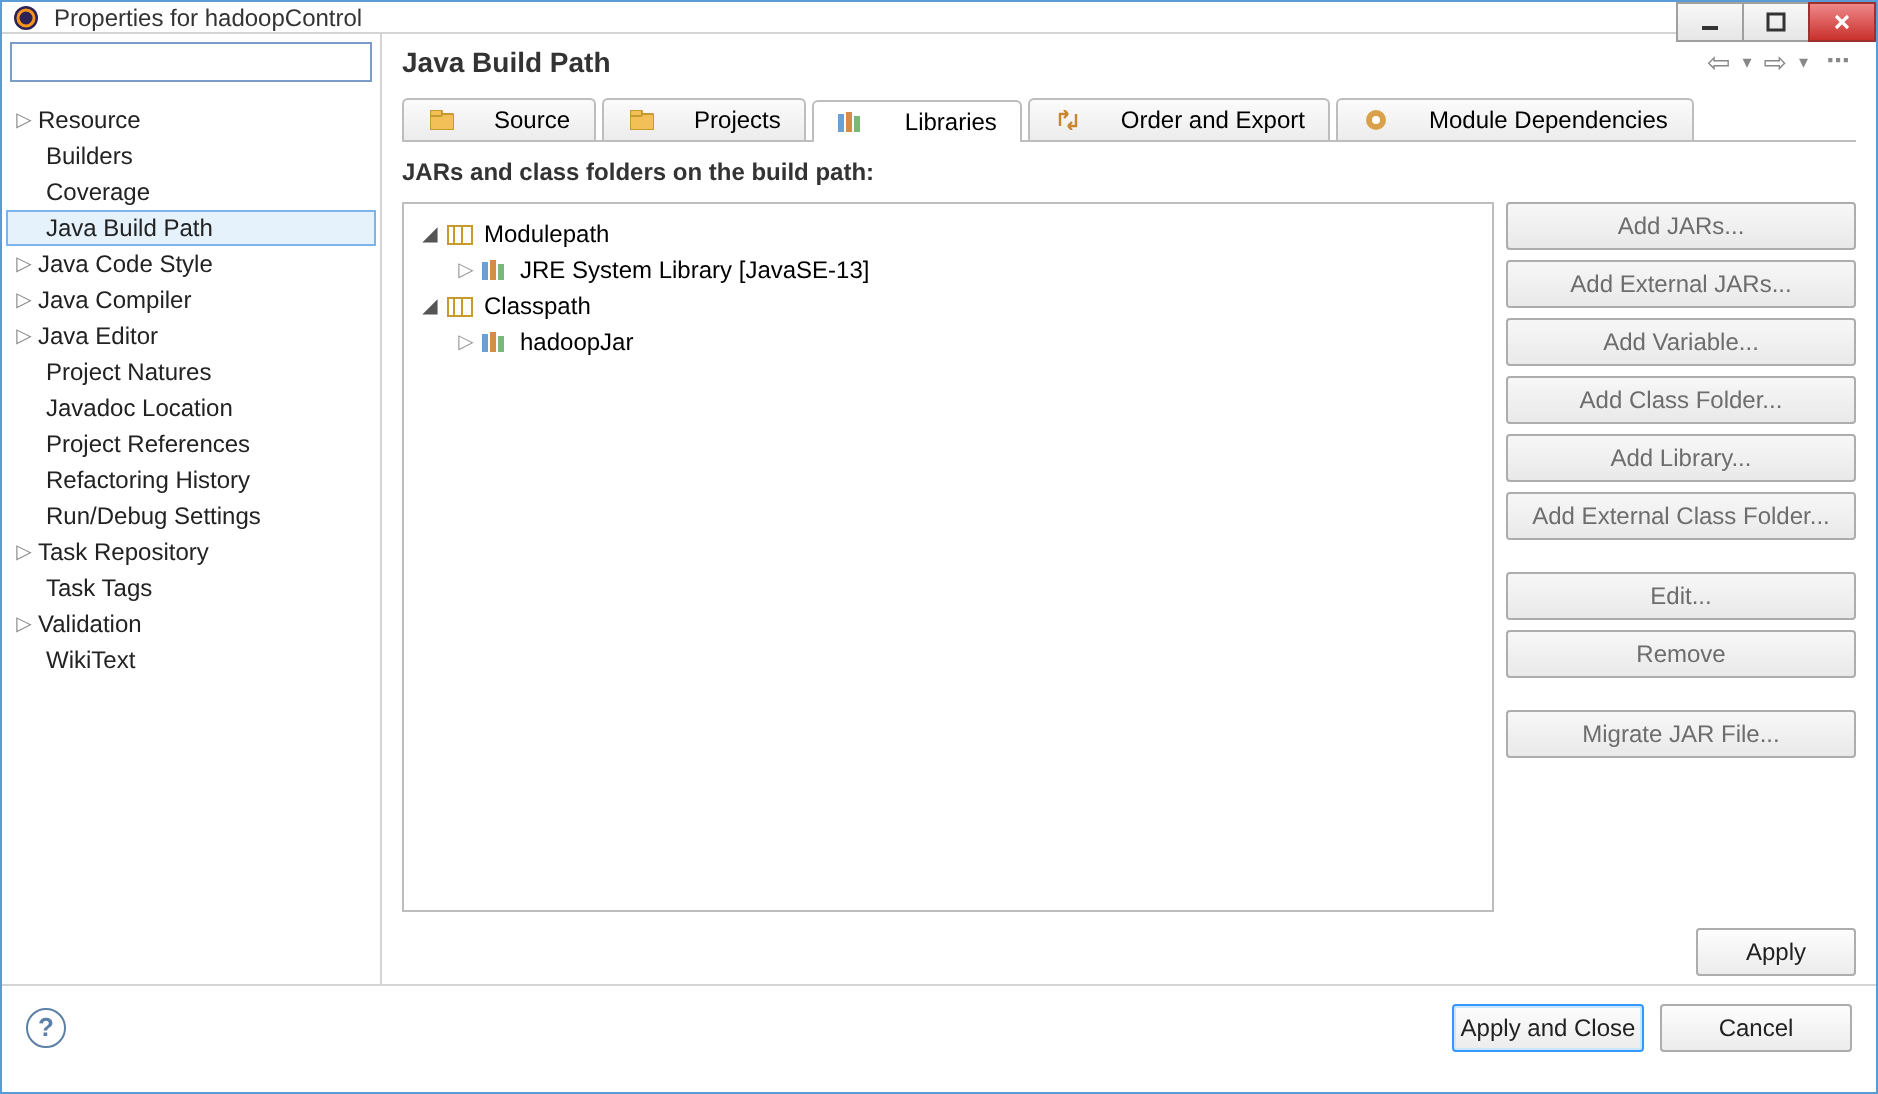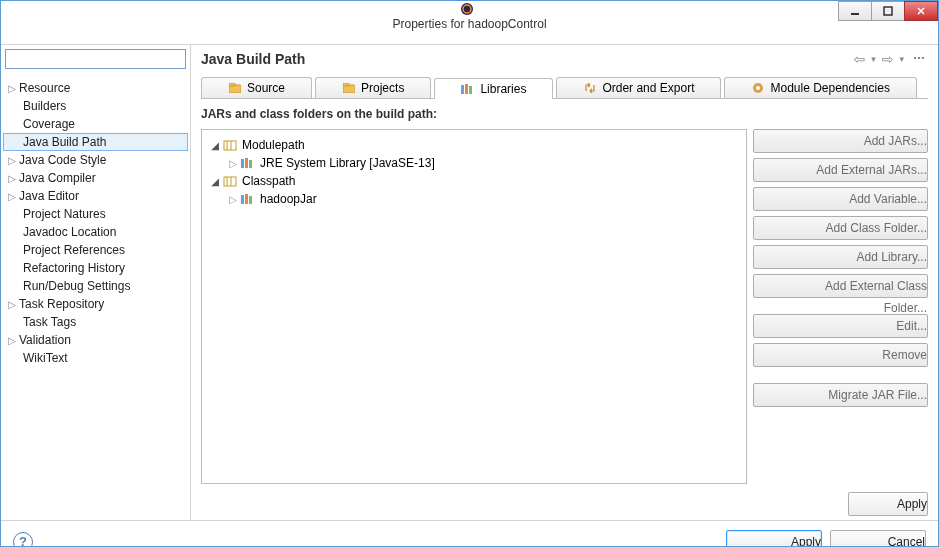--- a/index.html
+++ b/index.html
@@ -1,17 +1,17 @@
 <!DOCTYPE html>
 <html><head>
 <meta charset="utf-8">
 <style>
 * { box-sizing: border-box; margin: 0; padding: 0; font-family: "Segoe UI", Tahoma, sans-serif; font-size: 12px; }
 body { background: #fff; width: 939px; height: 547px; overflow: hidden; border: 1px solid #5b9bd5; }
-.titlebar { height: 44px; background: #fff; display: flex; align-items: center; padding: 0 4px; border-bottom: 1px solid #d4d4d4; position: relative; flex-direction: column; }
+.titlebar { height: 16px; background: #fff; display: flex; align-items: center; padding: 0 4px; border-bottom: 1px solid #d4d4d4; position: relative; }
 .titlebar .ecl-icon { width: 16px; height: 16px; margin-right: 6px; display:inline-flex;align-items:center;justify-content:center;}
 .titlebar .title { color: #333; flex: 0 0 auto; }
 .winbtns { position: absolute; right: 0; top: 0; display: flex; }
 .winbtn { width: 34px; height: 20px; border: 1px solid #a0a0a0; background: linear-gradient(#f8f8f8,#e6e6e6); margin-left: -1px; display:flex;align-items:center;justify-content:center;}
 .winbtn.close { background: linear-gradient(#e88,#c9302c); color:#fff; border-color:#a03030;}
 .main { display: flex; height: calc(100% - 28px - 42px); }
 .sidebar { width: 190px; border-right: 1px solid #d4d4d4; display:flex; flex-direction:column;}
 .filter { margin: 4px; }
 .filter input { width: 100%; height: 20px; border: 1px solid #7a9cc6; padding: 0 4px; }
 .navtree { padding: 6px 2px; overflow:auto;}
@@ -19,31 +19,31 @@
 .navitem .tw { width:14px; text-align:center; color:#888; font-size:10px;}
 .navitem.child { padding-left: 20px; }
 .navitem.selected { background:#e5f1fb; border:1px solid #7eb4ea; padding-left:19px; height:18px;}
 .content { flex:1; display:flex; flex-direction:column; padding: 6px 10px 4px 10px; position:relative;}
 .content-head { display:flex; align-items:center; margin-bottom:8px;}
 .content-head h2 { font-size:14px; font-weight:bold; color:#333;}
 .navarrows { margin-left:auto; display:flex; gap:2px; align-items:center;}
 .navarrows span { color:#888; font-size:14px; padding:0 2px;}
 .dots { font-size:14px; color:#888; writing-mode:vertical-rl; letter-spacing:-2px;}
 .tabrow { display:flex; border-bottom:1px solid #bdbdbd; height:24px; align-items:flex-end;}
-.tab { border:1px solid #bdbdbd; border-bottom:none; padding:3px 26px; margin-right:3px; background:linear-gradient(#fbfbfb,#ececec); border-radius:3px 3px 0 0; display:flex; align-items:center; gap:5px; cursor:default; position:relative; top:0;}
+.tab { border:1px solid #bdbdbd; border-bottom:none; padding:3px 12px; margin-right:3px; background:linear-gradient(#fbfbfb,#ececec); border-radius:3px 3px 0 0; display:flex; align-items:center; gap:19px; cursor:default; position:relative; top:0;}
 .tab.active { background:#fff; top:1px;}
 .tab .ti { width:14px; height:14px; display:inline-flex;align-items:center;justify-content:center;}
 .below { display:flex; gap:6px; margin-top:8px; flex:1; min-height:0;}
 .treepane { flex:1; border:1px solid #bdbdbd; background:#fff; padding:6px 4px; overflow:auto;}
 .lbl-above { margin-top:8px; color:#333;font-weight:bold; }
 .treepane .node { display:flex; align-items:center; height:18px; white-space:nowrap;}
 .treepane .tw { width:14px; text-align:center; font-size:10px; color:#555;}
 .treepane .ic { width:16px; height:12px; margin-right:4px; display:inline-flex;align-items:center;justify-content:center;}
 .btncol { width:175px; display:flex; flex-direction:column; gap:5px;}
-.btn { height:24px; border:1px solid #adadad; background:linear-gradient(#f7f7f7,#e9e9e9); color:#6d6d6d; border-radius:2px; cursor:default; text-align:right; line-height:22px; font-size:12px;padding-left:46px;}
+.btn { height:24px; border:1px solid #adadad; background:linear-gradient(#f7f7f7,#e9e9e9); color:#6d6d6d; border-radius:2px; cursor:default; text-align:center; line-height:22px; font-size:12px;}
 .btn.enabled { color:#222; background:linear-gradient(#fdfdfd,#ececec);}
 .btn.default { border:1px solid #3399ff; box-shadow:0 0 0 1px #cce6ff inset;}
 .apply-row { display:flex; justify-content:flex-end; margin-top:6px; padding-top:2px;}
 .bottombar { height:42px; border-top:1px solid #d4d4d4; display:flex; align-items:center; padding:0 12px;}
 .help { width:20px; height:20px; border:1.5px solid #5b7fa6; border-radius:50%; color:#5b7fa6; display:flex;align-items:center;justify-content:center; font-size:13px; font-weight:bold;}
 .bottom-right { margin-left:auto; display:flex; gap:8px;}
 .bottom-right .btn { width:96px;}
 svg { display:block; }
 </style>
 </head>

